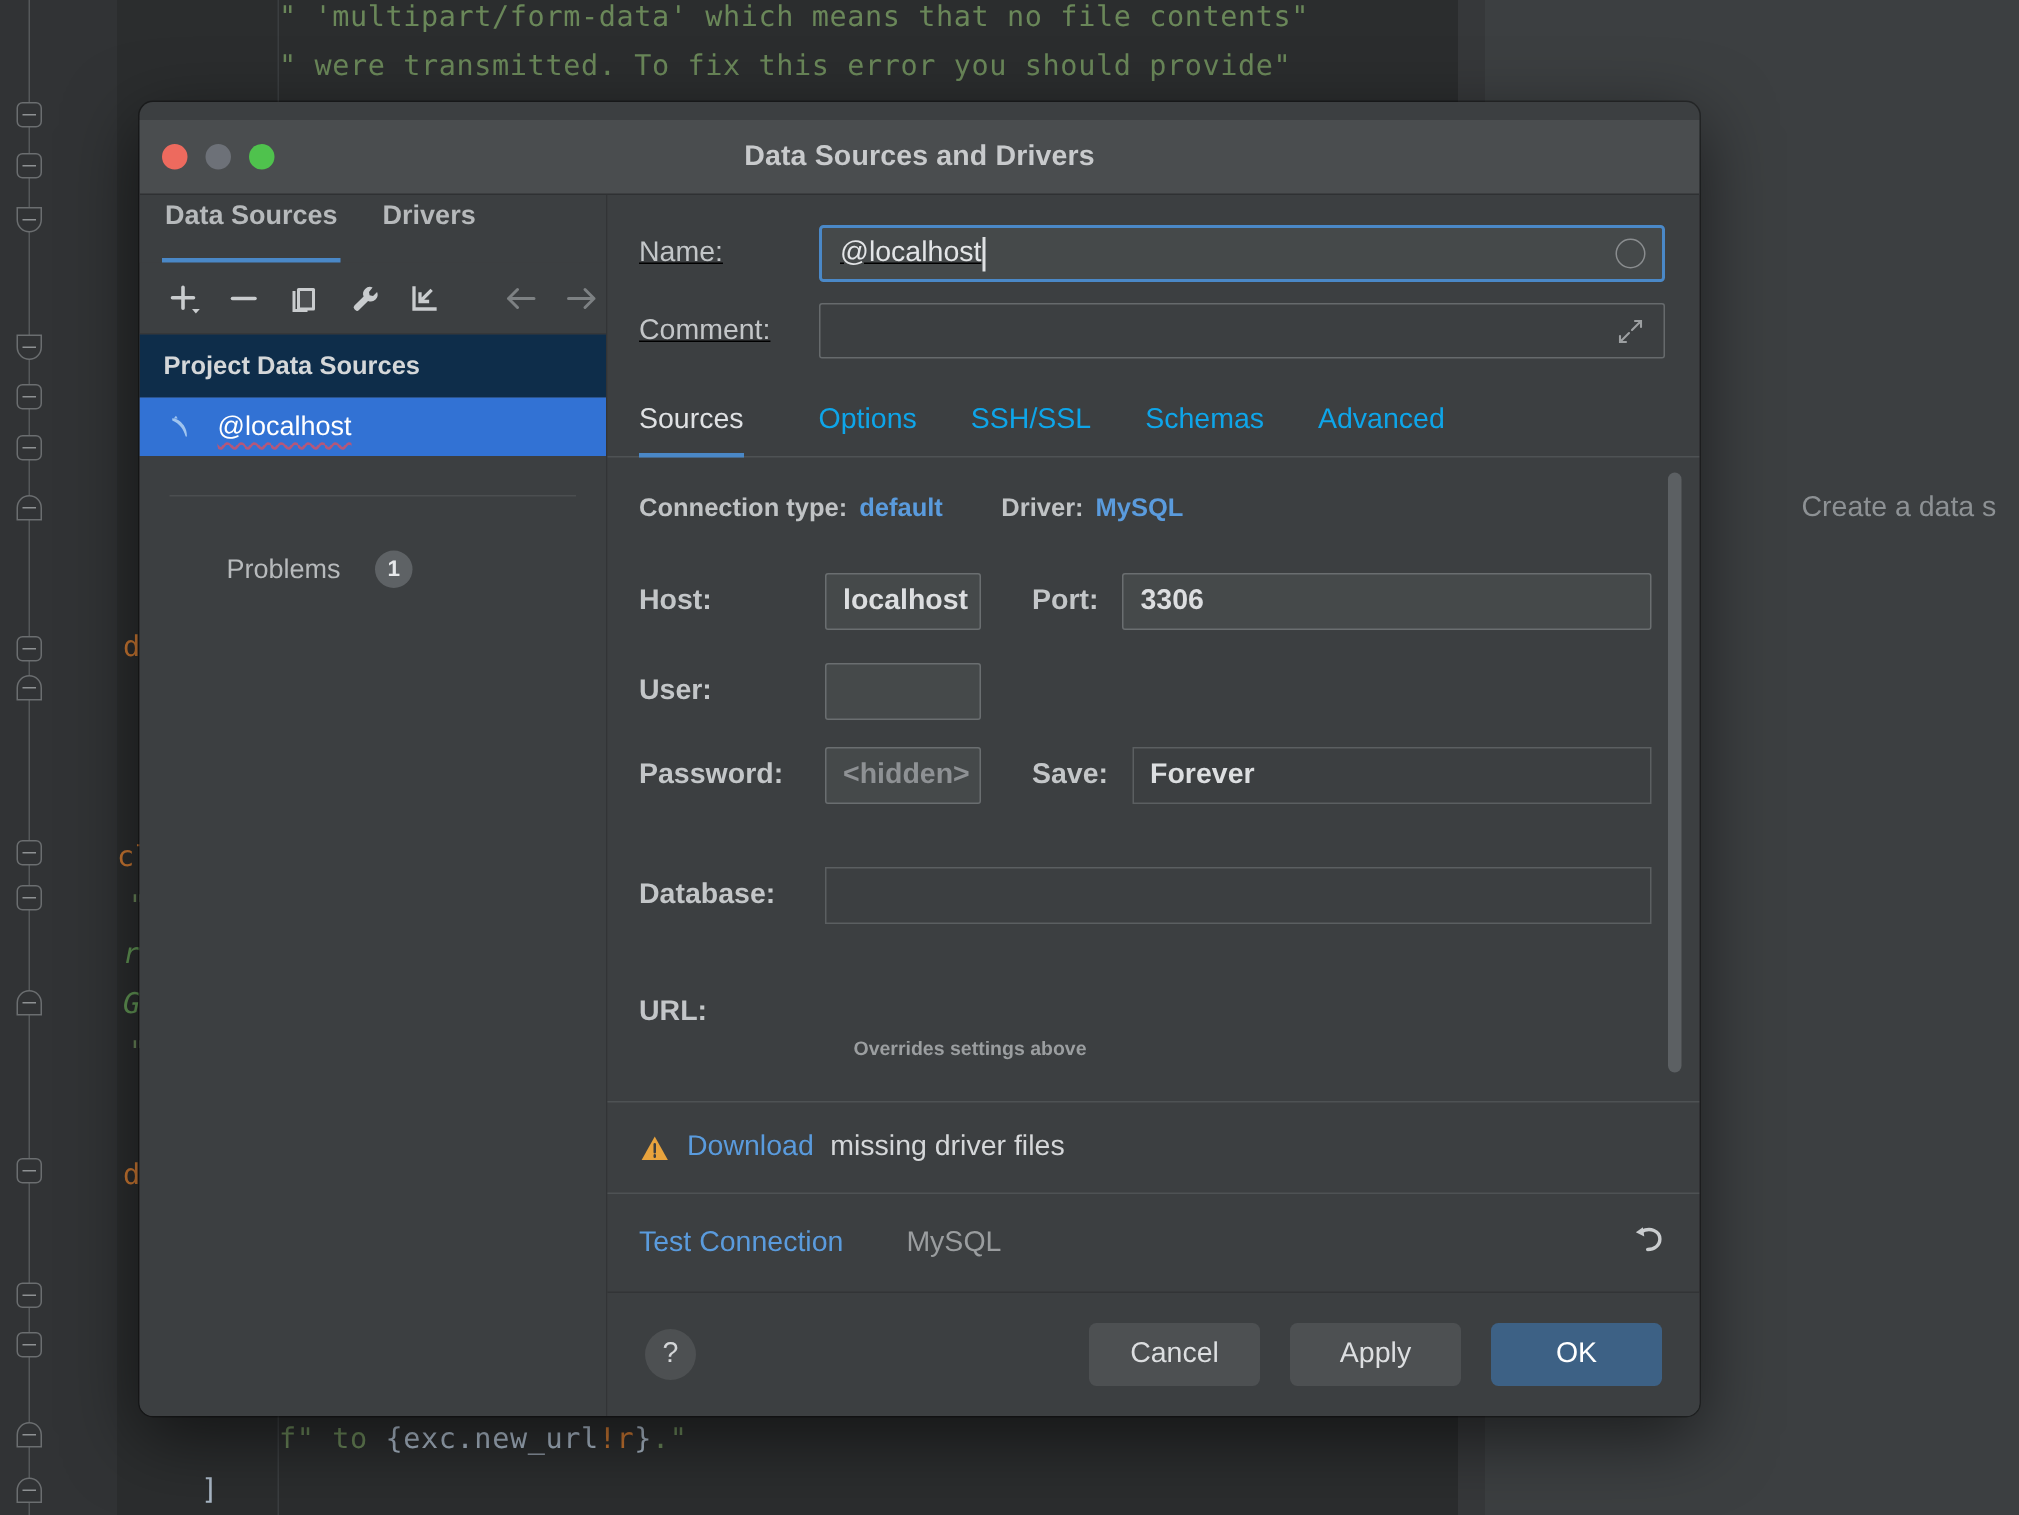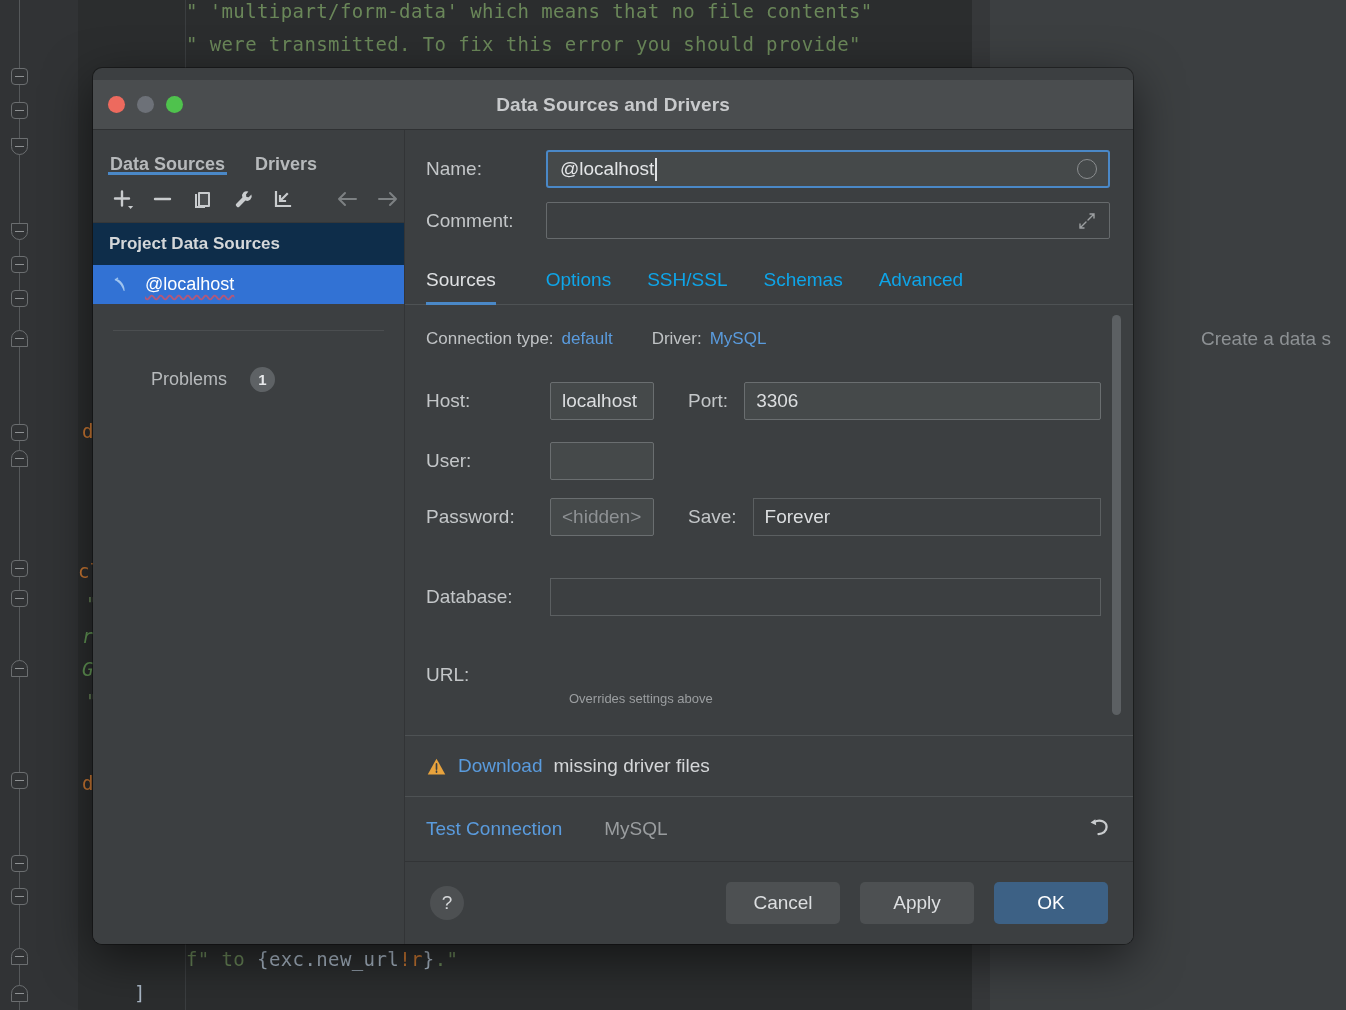--- a/index.html
+++ b/index.html
@@ -190,21 +190,21 @@
     display: flex;
     align-items: flex-end;
     padding-left: 17px;
     gap: 30px;
     background: #3c3f41;
   }
   .side-tab {
     font-size: 18px;
     font-weight: bold;
     color: #b6b9bb;
-    padding-bottom: 0;
+    padding-bottom: 21px;
     position: relative;
     cursor: default;
   }
   .side-tab.active::after {
     content: "";
     position: absolute;
     left: -2px; right: -2px;
     bottom: 0;
     height: 3px;
     background: #4a88c7;
@@ -284,20 +284,21 @@
   
   .content {
     flex: 1;
     display: flex;
     flex-direction: column;
     min-width: 0;
     background: #3c3f41;
   }
   .top-fields {
     padding: 20px 23px 0 21px;
+    text-decoration: underline;
   }
   .field-row {
     display: flex;
     align-items: center;
     margin-bottom: 14px;
   }
   .field-label {
     font-size: 19px;
     color: #c3c6c8;
     width: 120px;
@@ -368,20 +369,21 @@
     bottom: -1px;
     height: 3px;
     background: #4a88c7;
   }
 
   .scroll-area {
     flex: 1;
     position: relative;
     overflow: hidden;
     border-bottom: 1px solid #4e5254;
+    font-weight: bold;
   }
   .scroll-inner {
     padding: 24px 0 0 21px;
   }
   .scrollbar {
     position: absolute;
     right: 12px;
     top: 10px;
     width: 9px;
     height: 400px;

